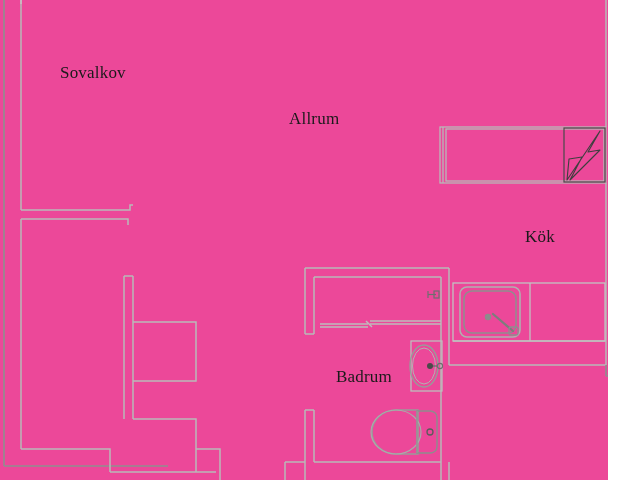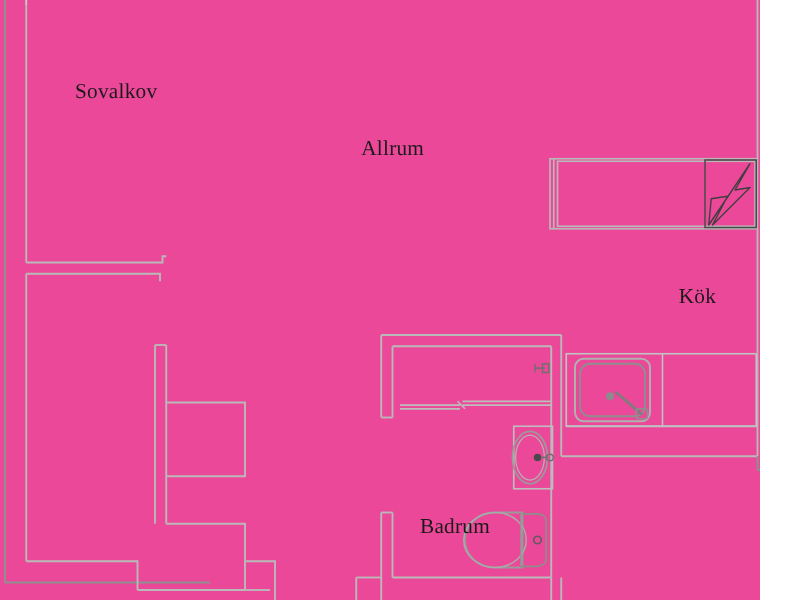--- a/index.html
+++ b/index.html
@@ -31,22 +31,22 @@
     color: #1a1a1a;
     font-family: "Liberation Serif", "DejaVu Serif", serif;
     font-size: 17px;
     font-weight: 400;
     letter-spacing: 0.2px;
     white-space: nowrap;
     line-height: 1;
   }
   .lbl-sovalkov { left: 60px;  top: 64px; }
   .lbl-allrum   { left: 289px; top: 98px; margin-top: 12px; }
-  .lbl-kok      { left: 543px; top: 228px; }
-  .lbl-badrum   { left: 336px; top: 368px; margin-top: 44px; }
+  .lbl-kok      { left: 525px; top: 228px; }
+  .lbl-badrum   { left: 336px; top: 368px; }
 </style>
 </head>
 <body>
 
 <div id="plan-root">
 
   <svg id="plan-svg" viewBox="0 0 640 480" xmlns="http://www.w3.org/2000/svg">
 
     <g fill="none" stroke="#8f8f8f" stroke-width="1.6" stroke-linejoin="miter">
 

